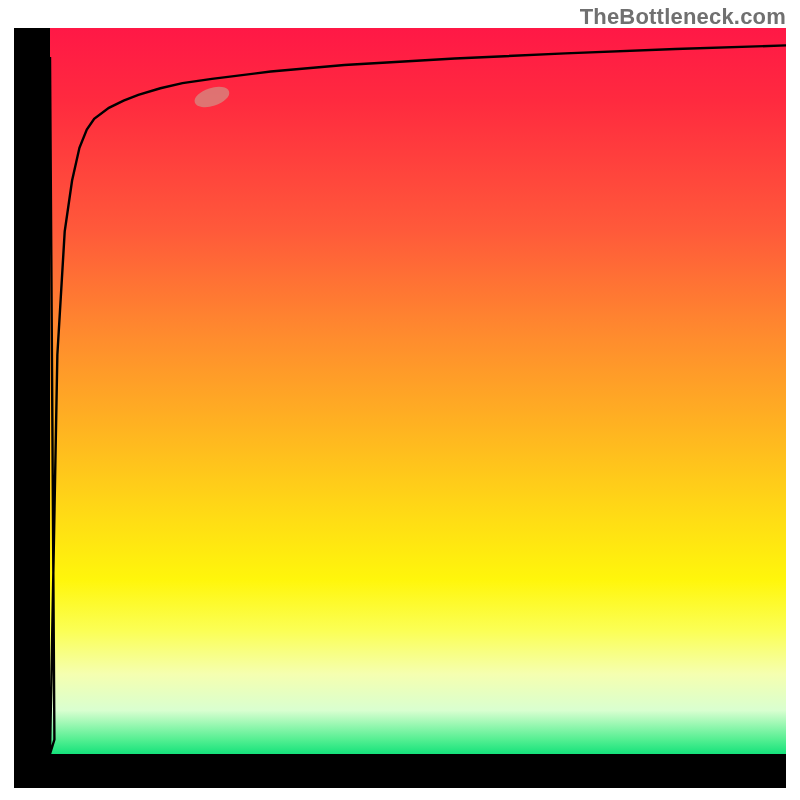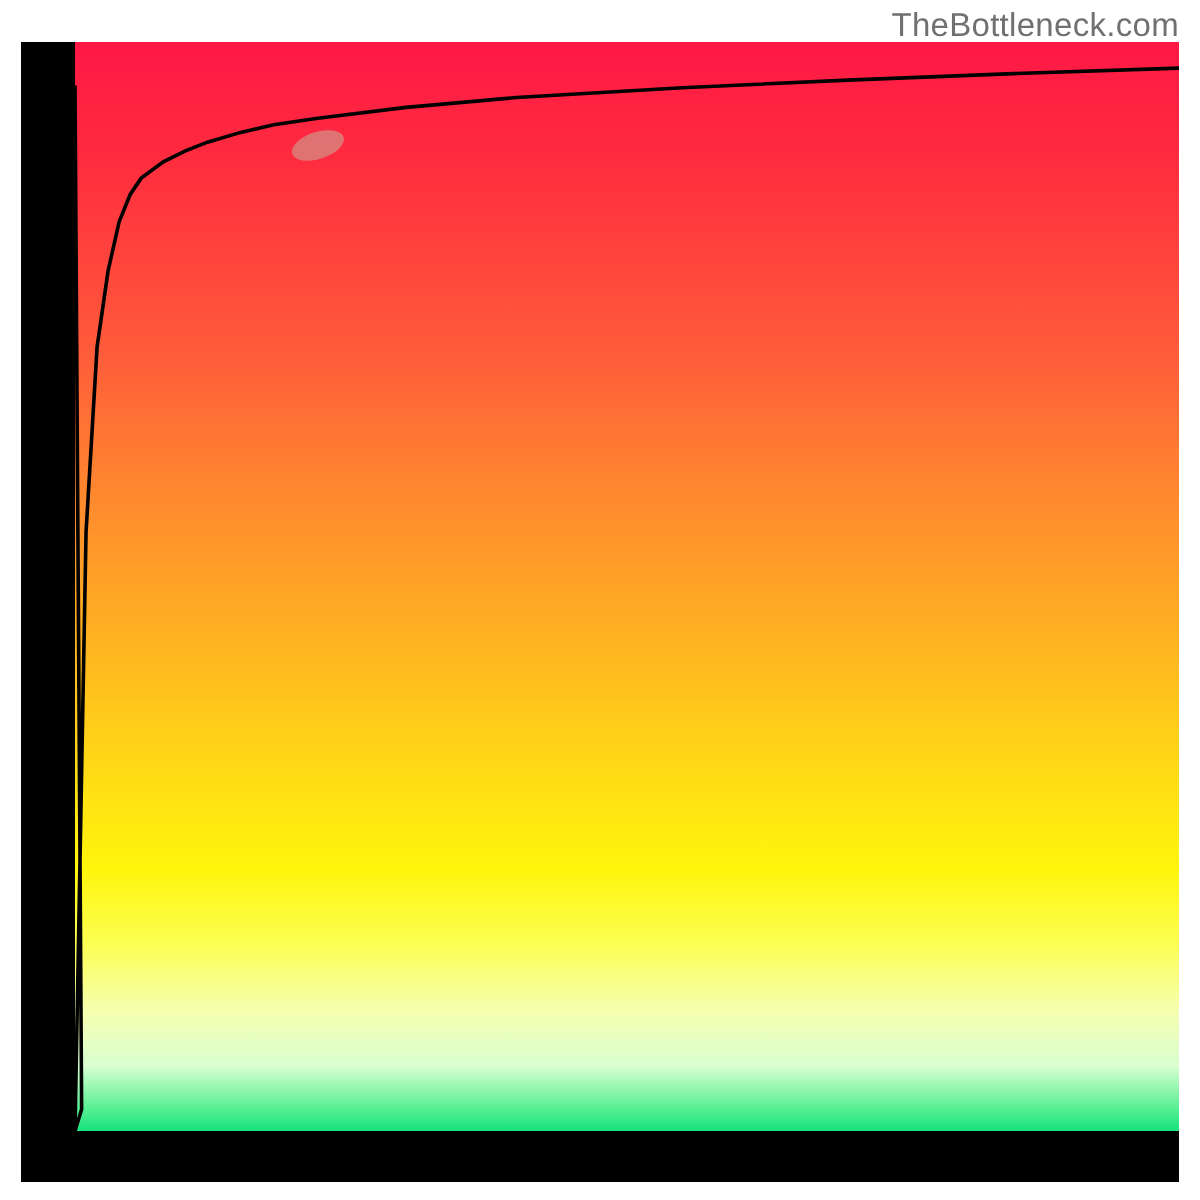--- a/index.html
+++ b/index.html
@@ -16,21 +16,21 @@
     width: 800px;
     height: 800px;
   }
   .watermark {
     position: absolute;
     top: 4px;
     right: 14px;
     color: #707070;
     font-size: 22px;
     letter-spacing: 0.2px;
-    font-weight: 400;
+    font-weight: 700;
     z-index: 5;
   }
   .plot-outer {
     position: absolute;
     left: 14px;
     top: 28px;
     width: 772px;
     height: 760px;
   }
   

